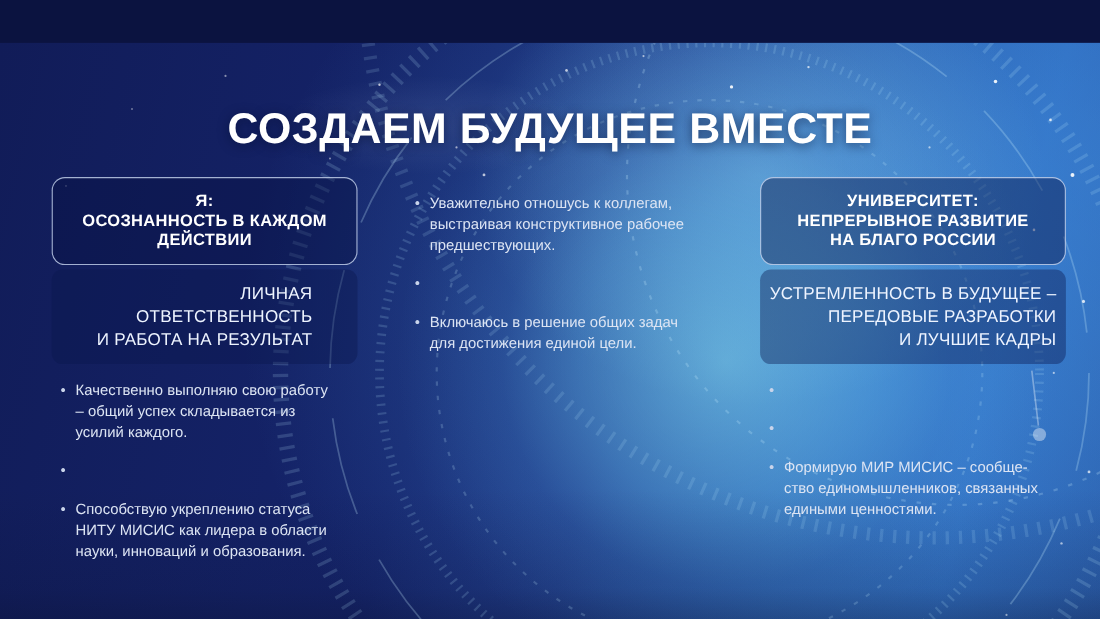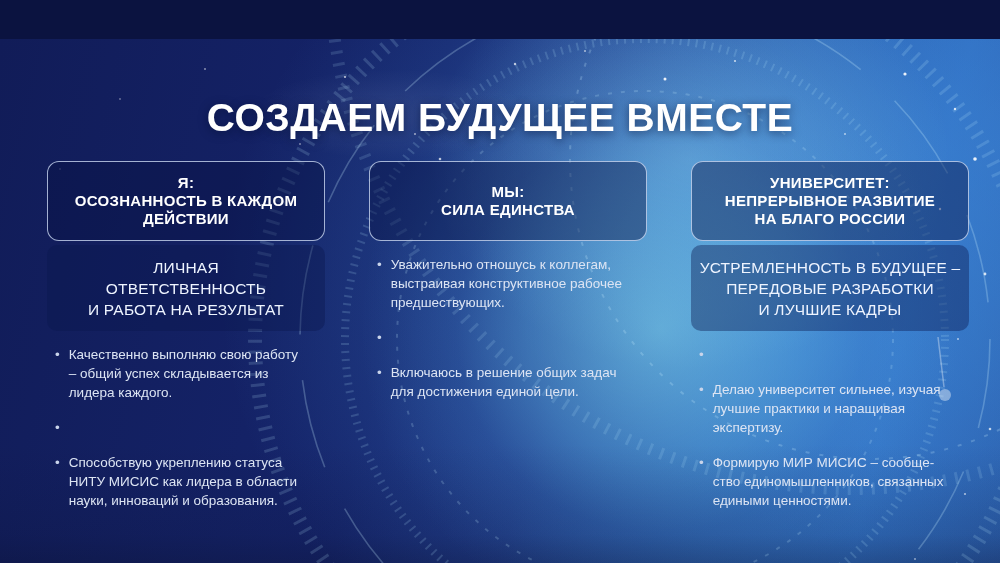--- a/index.html
+++ b/index.html
@@ -62,21 +62,21 @@
     color: #ffffff;
     white-space: pre-line;
   }
   .subtitle-card {
     box-sizing: border-box;
     margin-top: 4px;
     height: 86px;
     border-radius: 10px;
     background: rgba(10,22,78,0.40);
     display: flex; align-items: center; justify-content: center;
-    text-align: center;
+    text-align: right;
     padding: 4px 8px;
   }
   .subtitle-text {
     font-size: 15.5px;
     line-height: 21px;
     letter-spacing: 0.2px;
     color: #EEF4FF;
     white-space: pre-line;
   }
   .points { margin-top: 14px; padding-left: 8px; }
@@ -150,39 +150,35 @@
         <div class="subtitle-card">
           <div class="subtitle-text">ЛИЧНАЯ
 ОТВЕТСТВЕННОСТЬ
 И РАБОТА НА РЕЗУЛЬТАТ</div>
         </div>
         <div class="points">
           <div class="point">
             <span class="bullet">•</span>
             <span class="point-text">Качественно выполняю свою работу
 – общий успех складывается из
-лидера каждого.</span>
+усилий каждого.</span>
           </div>
           <div class="point">
             <span class="bullet">•</span>
           </div>
           <div class="point">
             <span class="bullet">•</span>
             <span class="point-text">Способствую укреплению статуса
 НИТУ МИСИС как лидера в области
 науки, инноваций и образования.</span>
           </div>
         </div>
       </div>
 
       <div class="column">
-        <div class="header-card">
-          <div class="header-text">МЫ:
-СИЛА ЕДИНСТВА</div>
-        </div>
         <div class="points">
           <div class="point">
             <span class="bullet">•</span>
             <span class="point-text">Уважительно отношусь к коллегам,
 выстраивая конструктивное рабочее
 предшествующих.</span>
           </div>
           <div class="point">
             <span class="bullet">•</span>
           </div>
@@ -204,23 +200,20 @@
           <div class="subtitle-text">УСТРЕМЛЕННОСТЬ В БУДУЩЕЕ –
 ПЕРЕДОВЫЕ РАЗРАБОТКИ
 И ЛУЧШИЕ КАДРЫ</div>
         </div>
         <div class="points">
           <div class="point">
             <span class="bullet">•</span>
           </div>
           <div class="point">
             <span class="bullet">•</span>
-            <span class="point-text">Делаю университет сильнее, изучая
-лучшие практики и наращивая
-экспертизу.</span>
           </div>
           <div class="point">
             <span class="bullet">•</span>
             <span class="point-text">Формирую МИР МИСИС – сообще-
 ство единомышленников, связанных
 едиными ценностями.</span>
           </div>
         </div>
       </div>
 

